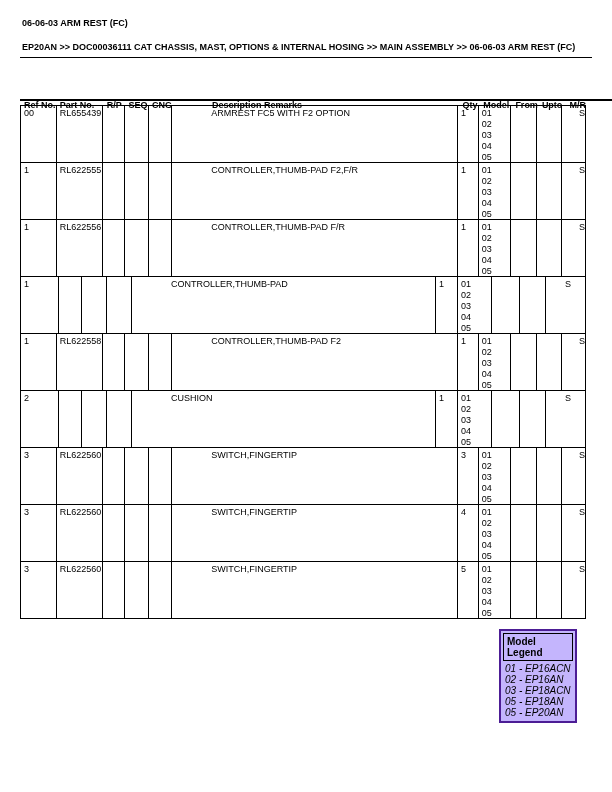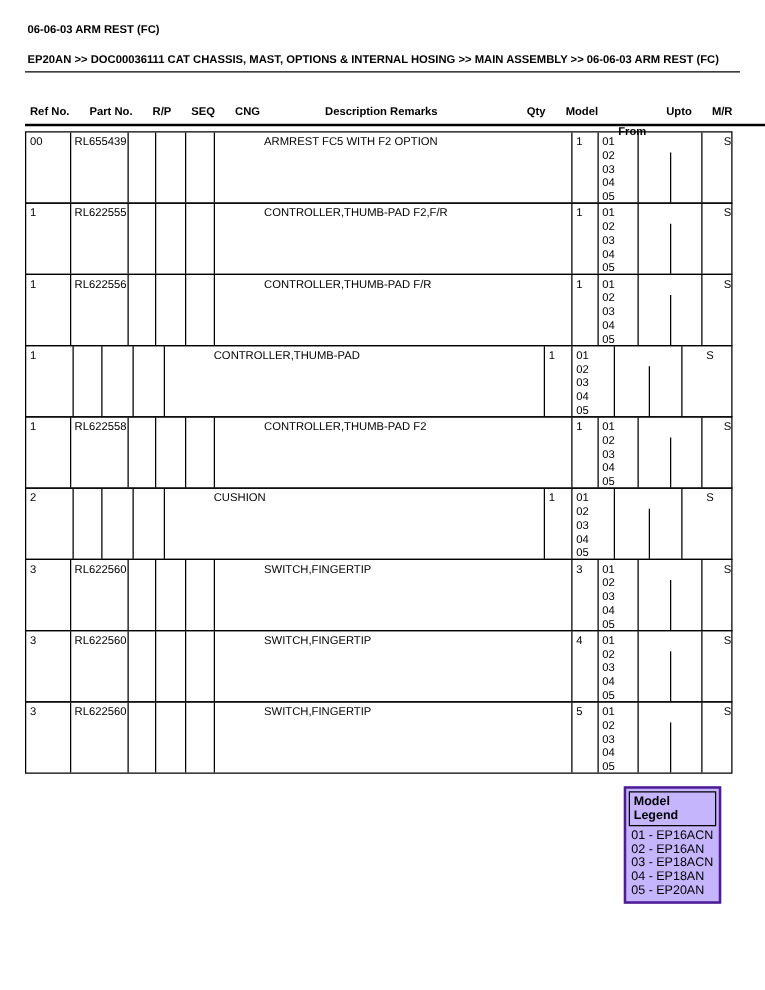--- a/index.html
+++ b/index.html
@@ -20,23 +20,23 @@
   .breadcrumb {
     position: absolute; left: 22px; top: 42px;
     font-size: 9px; font-weight: bold;
   }
   .rule-thin {
     position: absolute; left: 20px; top: 57px;
     width: 572px; height: 1px; background: #000;
   }
 
   .thead {
-    position: absolute; left: 20px; top: 84px;
+    position: absolute; left: 20px; top: 100px;
     width: 566px; display: flex;
-    font-size: 9px; font-weight: bold; gap: 12px;
+    font-size: 9px; font-weight: bold;
   }
   .thead > div { padding-left: 4px; white-space: nowrap; overflow: visible; }
 
   .rule-thick {
     position: absolute; left: 20px; top: 99px;
     width: 592px; height: 2px; background: #000;
   }
 
   .tbody {
     position: absolute; left: 20px; top: 105px;
@@ -56,38 +56,38 @@
   .td:last-child { border-right: none; }
 
   .w-ref   { width: 38px; }
   .w-part  { width: 50px; }
   .w-rp    { width: 23px; }
   .w-seq   { width: 25px; }
   .w-cng   { width: 25px; }
   .w-desc  { width: 268px; margin-left: 36px; }
   .w-qty   { width: 22px; }
   .w-model { width: 34px; white-space: pre-line; }
-  .w-from  { width: 28px; margin-top: 16px; }
+  .w-from  { width: 28px; }
   .w-upto  { width: 26px; }
   .w-mr    { width: 25px; text-align: right; }
 
   .legend {
     position: absolute; left: 499px; top: 629px;
     width: 78px;
     border: 2px solid #4c1d95;
     font-size: 10px;
     padding-bottom: 3px;
     background: #c4b5fd;
   }
   .legend-title {
     border: 1px solid #000;
     margin: 2px; padding: 2px 3px;
     font-weight: bold;
   }
-  .legend-item { padding: 0 4px; line-height: 11px; }
+  .legend-item { padding: 0 4px; line-height: 11px; font-style: italic; }
 </style>
 </head>
 <body>
 
 <div class="page">
 
   <div class="doc-title">06-06-03 ARM REST (FC)</div>
 
   <div class="breadcrumb">EP20AN &gt;&gt; DOC00036111 CAT CHASSIS, MAST, OPTIONS &amp; INTERNAL HOSING &gt;&gt; MAIN ASSEMBLY &gt;&gt; 06-06-03 ARM REST (FC)</div>
 
@@ -269,17 +269,17 @@
     <div class="td w-upto"></div>
     <div class="td w-mr">S</div>
   </div>
 </div>
 
   <div class="legend">
     <div class="legend-title">Model Legend</div>
     <div class="legend-item">01 - EP16ACN</div>
     <div class="legend-item">02 - EP16AN</div>
     <div class="legend-item">03 - EP18ACN</div>
-    <div class="legend-item">04 - EP18AN</div>
+    <div class="legend-item">05 - EP18AN</div>
     <div class="legend-item">05 - EP20AN</div>
   </div>
 
 </div>
 
 </body></html>

